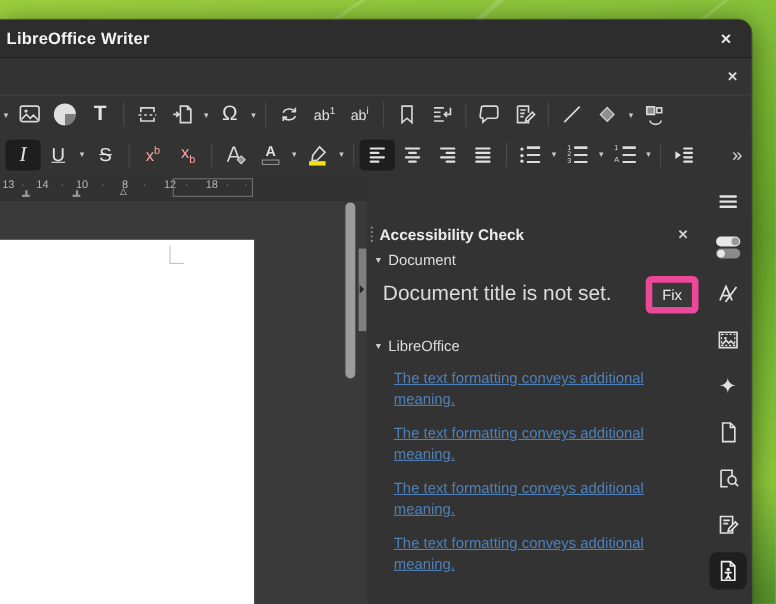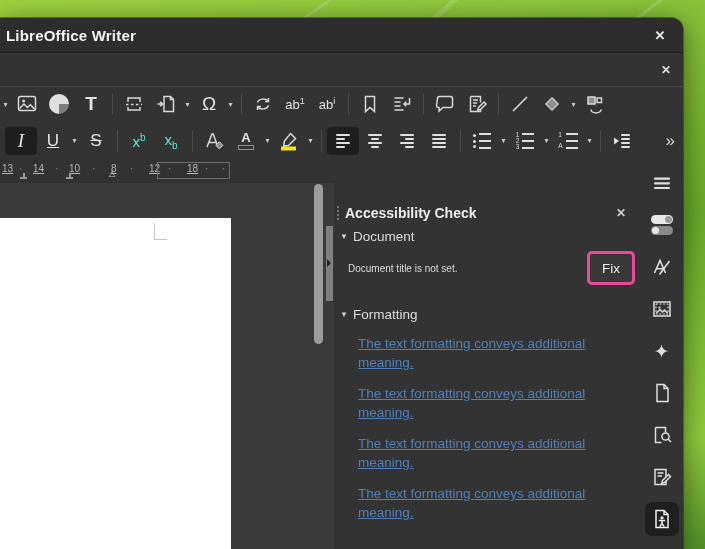--- a/index.html
+++ b/index.html
@@ -40,21 +40,21 @@
   .tbtn{ min-width:32px; height:28px; display:flex; align-items:center; justify-content:center;
     border-radius:4px; color:#d9d9d9; position:relative; flex:none; }
   .tbtn.pressed{ background:#1e1e1e; }
   .dd{ width:11px; height:28px; display:flex; align-items:center; justify-content:center;
     font-size:8px; color:#c9c9c9; flex:none; }
   .sep{ width:1px; height:22px; background:#4b4b4b; margin:0 5px; flex:none; }
   .gl{ font-size:17px; color:#e2e2e2; }
   .gl.serifI{ font-family:"Liberation Serif",serif; font-style:italic; font-size:19px; }
   .gl.u{ text-decoration:underline; }
   .gl.strike{ text-decoration:line-through; }
-  .scriptpair{ font-size:15px; color:#5eead4; }
+  .scriptpair{ font-size:15px; color:#fca5a5; }
   .scriptpair sup,.scriptpair sub{ font-size:10px; }
   .abnote{ font-size:13px; color:#e2e2e2; }
   .abnote sup{ font-size:9px; }
   .fontcolor{ display:flex; flex-direction:column; align-items:center; line-height:1; }
   .fontcolor .a{ font-size:13px; font-weight:bold; color:#e2e2e2; }
   .fontcolor .swatch{ width:16px; height:5px; border:1px solid #8f8f8f; margin-top:1px; }
   .piechart{ width:20px; height:20px; border-radius:50%;
     background:conic-gradient(from 90deg,#7e7e7e 0 90deg,#e0e0e0 90deg 360deg); }
   .overflow{ margin-left:auto; margin-right:8px; font-size:17px; color:#d9d9d9; }
   svg.ic{ display:block; }
@@ -65,21 +65,21 @@
   .listico .dots{ display:flex; flex-direction:column; justify-content:space-between; height:15px; padding-top:1px;}
   .listico .dots b{ width:3px; height:3px; border-radius:50%; background:#ddd; }
   .lines3{ width:12px; height:16px;
     background:repeating-linear-gradient(180deg,#ddd 0 2px,transparent 2px 6.8px); }
 
   
   .content{ position:absolute; left:0; top:142px; width:683px; height:398px; display:flex; }
 
   .doc-area{ position:relative; width:334px; height:100%; background:#3a3a3a; }
   .ruler{ position:relative; height:23px; background:#323232; font-size:10px; color:#b5b5b5; }
-  .ruler .num{ position:absolute; top:3px;text-decoration:underline; }
+  .ruler .num{ position:absolute; top:3px; }
   .ruler .tick{ position:absolute; top:3px; color:#8f8f8f; }
   .ruler .marginbox{ position:absolute; left:157px; top:2px; width:73px; height:17px; border:1px solid #6f6f6f; }
   .ruler .indent-marker{ position:absolute; left:109px; top:9px; font-size:8px; color:#cdcdcd; }
   .ruler .tabstop{ position:absolute; top:13px; width:7px; height:6px; border-bottom:2px solid #9a9a9a; }
   .ruler .tabstop::before{ content:""; position:absolute; left:2.5px; top:0; width:2px; height:5px; background:#9a9a9a; }
   .page{ position:absolute; left:0; top:58px; width:231px; height:340px; background:#fff; }
   .corner-mark{ position:absolute; left:154px; top:63px; width:13px; height:17px;
     border-left:1px solid #c4c4c4; border-bottom:1px solid #c4c4c4; }
   .vscroll{ position:absolute; left:314px; top:24px; width:9px; height:160px;
     background:#9c9c9c; border-radius:4.5px; }
@@ -90,22 +90,22 @@
   
   .panel{ width:306px; height:100%; background:#333; color:#ddd; position:relative; }
   .panel-header{ display:flex; align-items:center; padding:6px 8px 4px 3px; height:28px;margin-top:38px; }
   .grip{ display:flex; flex-direction:column; gap:2px; margin-right:6px; }
   .grip b{ width:2px; height:2px; border-radius:50%; background:#8c8c8c; }
   .panel-title{ font-size:14px; font-weight:bold; color:#ececec; }
   .panel-close{ margin-left:auto; font-size:12px; font-weight:bold; color:#cfcfcf; padding:2px 6px; }
   .section-head{ display:flex; align-items:center; gap:5px; padding:3px 0 3px 6px; font-size:13.5px; color:#dcdcdc; }
   .section-head .tri{ font-size:8px; color:#cfcfcf; }
   .issue-row{ display:flex; align-items:center; padding:4px 5px 6px 14px; }
-  .issue-text{ font-size:10px; color:#dcdcdc; }
-  .fix-btn{ margin-left:auto; width:48px; height:34px; background:#383838; border:3px solid #ec4899;
+  .issue-text{ font-size:19px; color:#dcdcdc; }
+  .fix-btn{ margin-left:auto; width:48px; height:34px; background:#383838; border:6px solid #ec4899;
     border-radius:5px; color:#ececec; font-size:13.5px; display:flex; align-items:center; justify-content:center; }
   .fmt-head{ margin-top:13px; }
   .links{ padding:9px 10px 0 24px; }
   .a11y-link{ display:block; width:252px; font-size:13.5px; line-height:19px; color:#4f81b8;
     text-decoration:underline; margin-bottom:12px; cursor:pointer; }
 
   
   .tabstrip{ width:43px; height:100%; background:#333; display:flex; flex-direction:column;
     align-items:center; padding-top:6px; gap:8px; }
   .tab{ width:34px; height:34px; border-radius:7px; display:flex; align-items:center; justify-content:center; }
@@ -394,21 +394,21 @@
         <span>Document</span>
       </div>
 
       <div class="issue-row">
         <span class="issue-text">Document title is not set.</span>
         <button class="fix-btn">Fix</button>
       </div>
 
       <div class="section-head fmt-head">
         <span class="tri">▼</span>
-        <span>Formatting</span>
+        <span>LibreOffice</span>
       </div>
 
       <div class="links">
         <a class="a11y-link">The text formatting conveys additional meaning.</a>
         <a class="a11y-link">The text formatting conveys additional meaning.</a>
         <a class="a11y-link">The text formatting conveys additional meaning.</a>
         <a class="a11y-link">The text formatting conveys additional meaning.</a>
       </div>
     </div>
 

